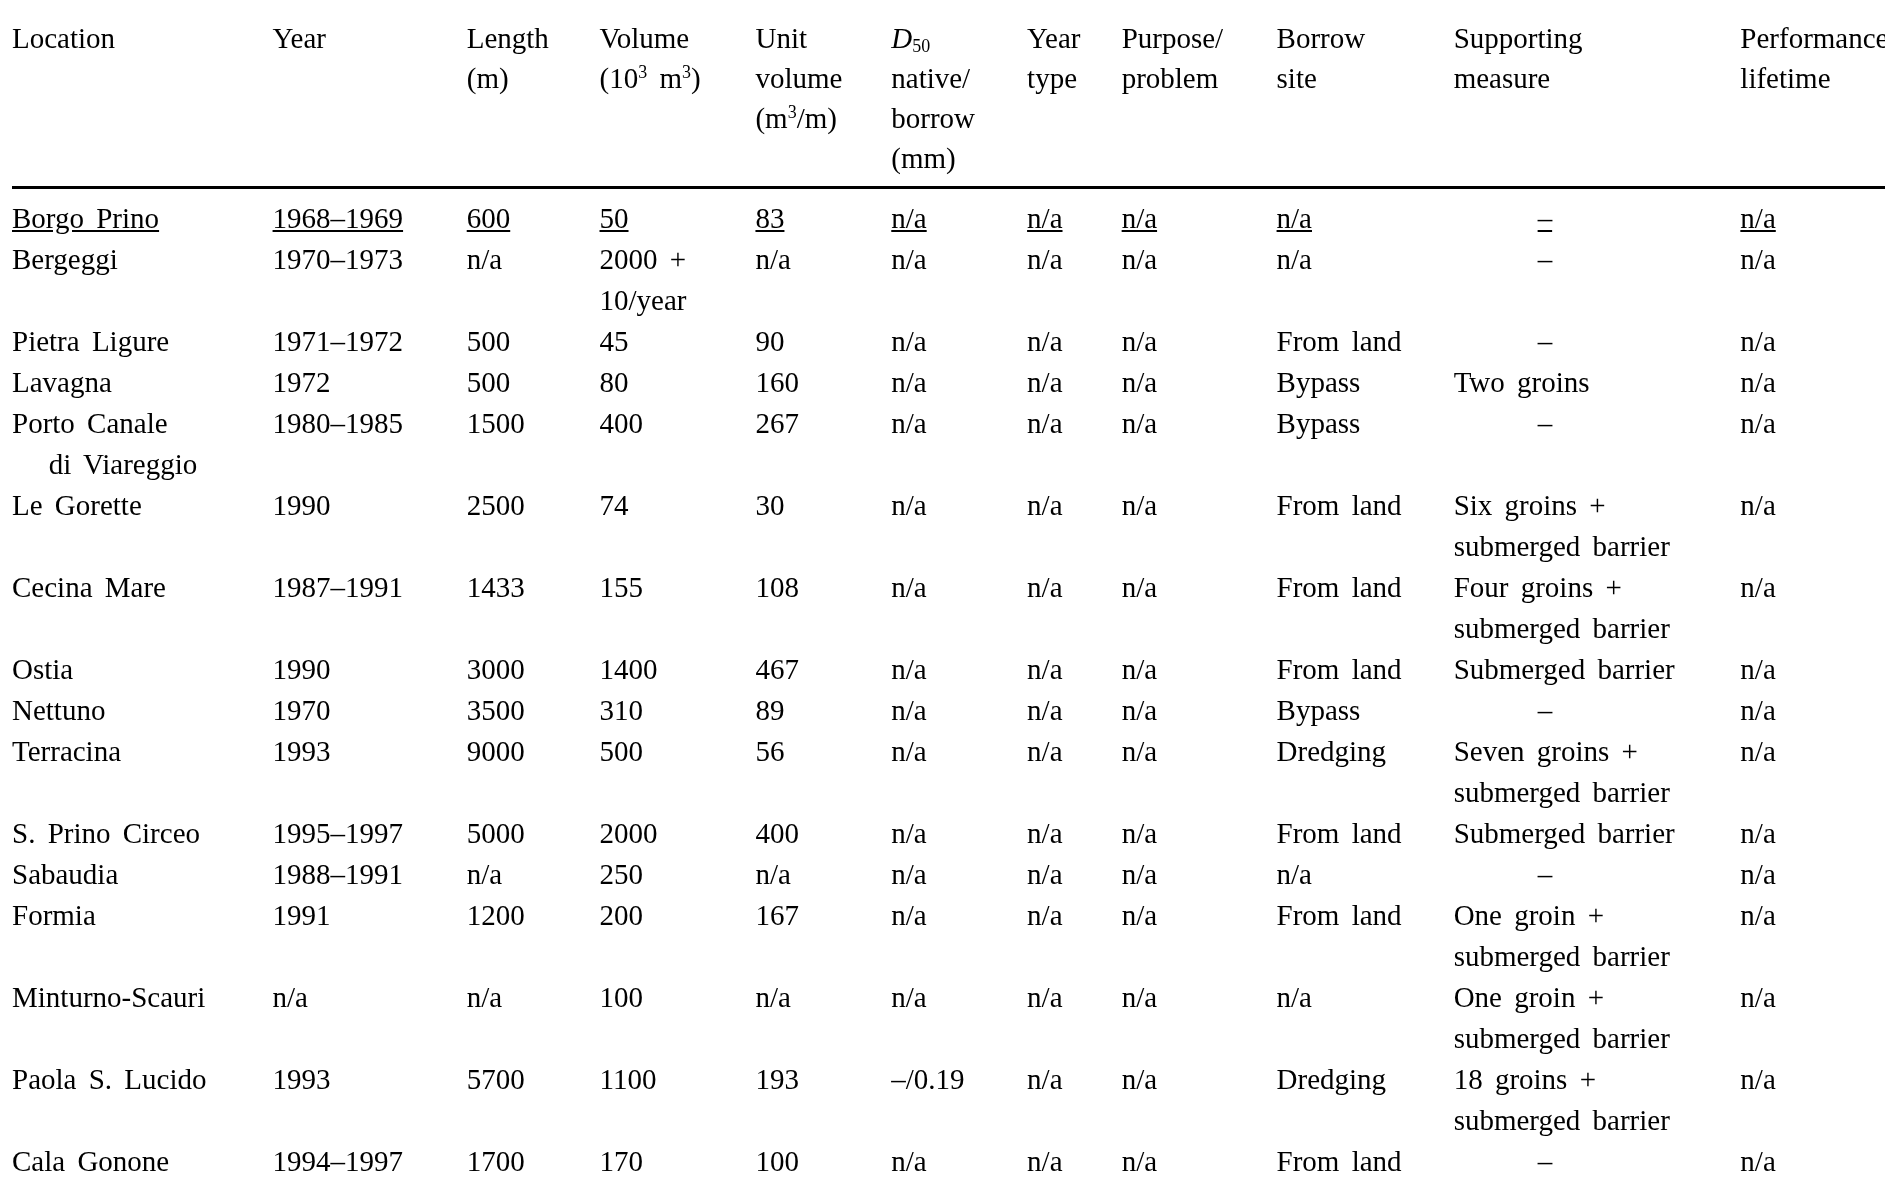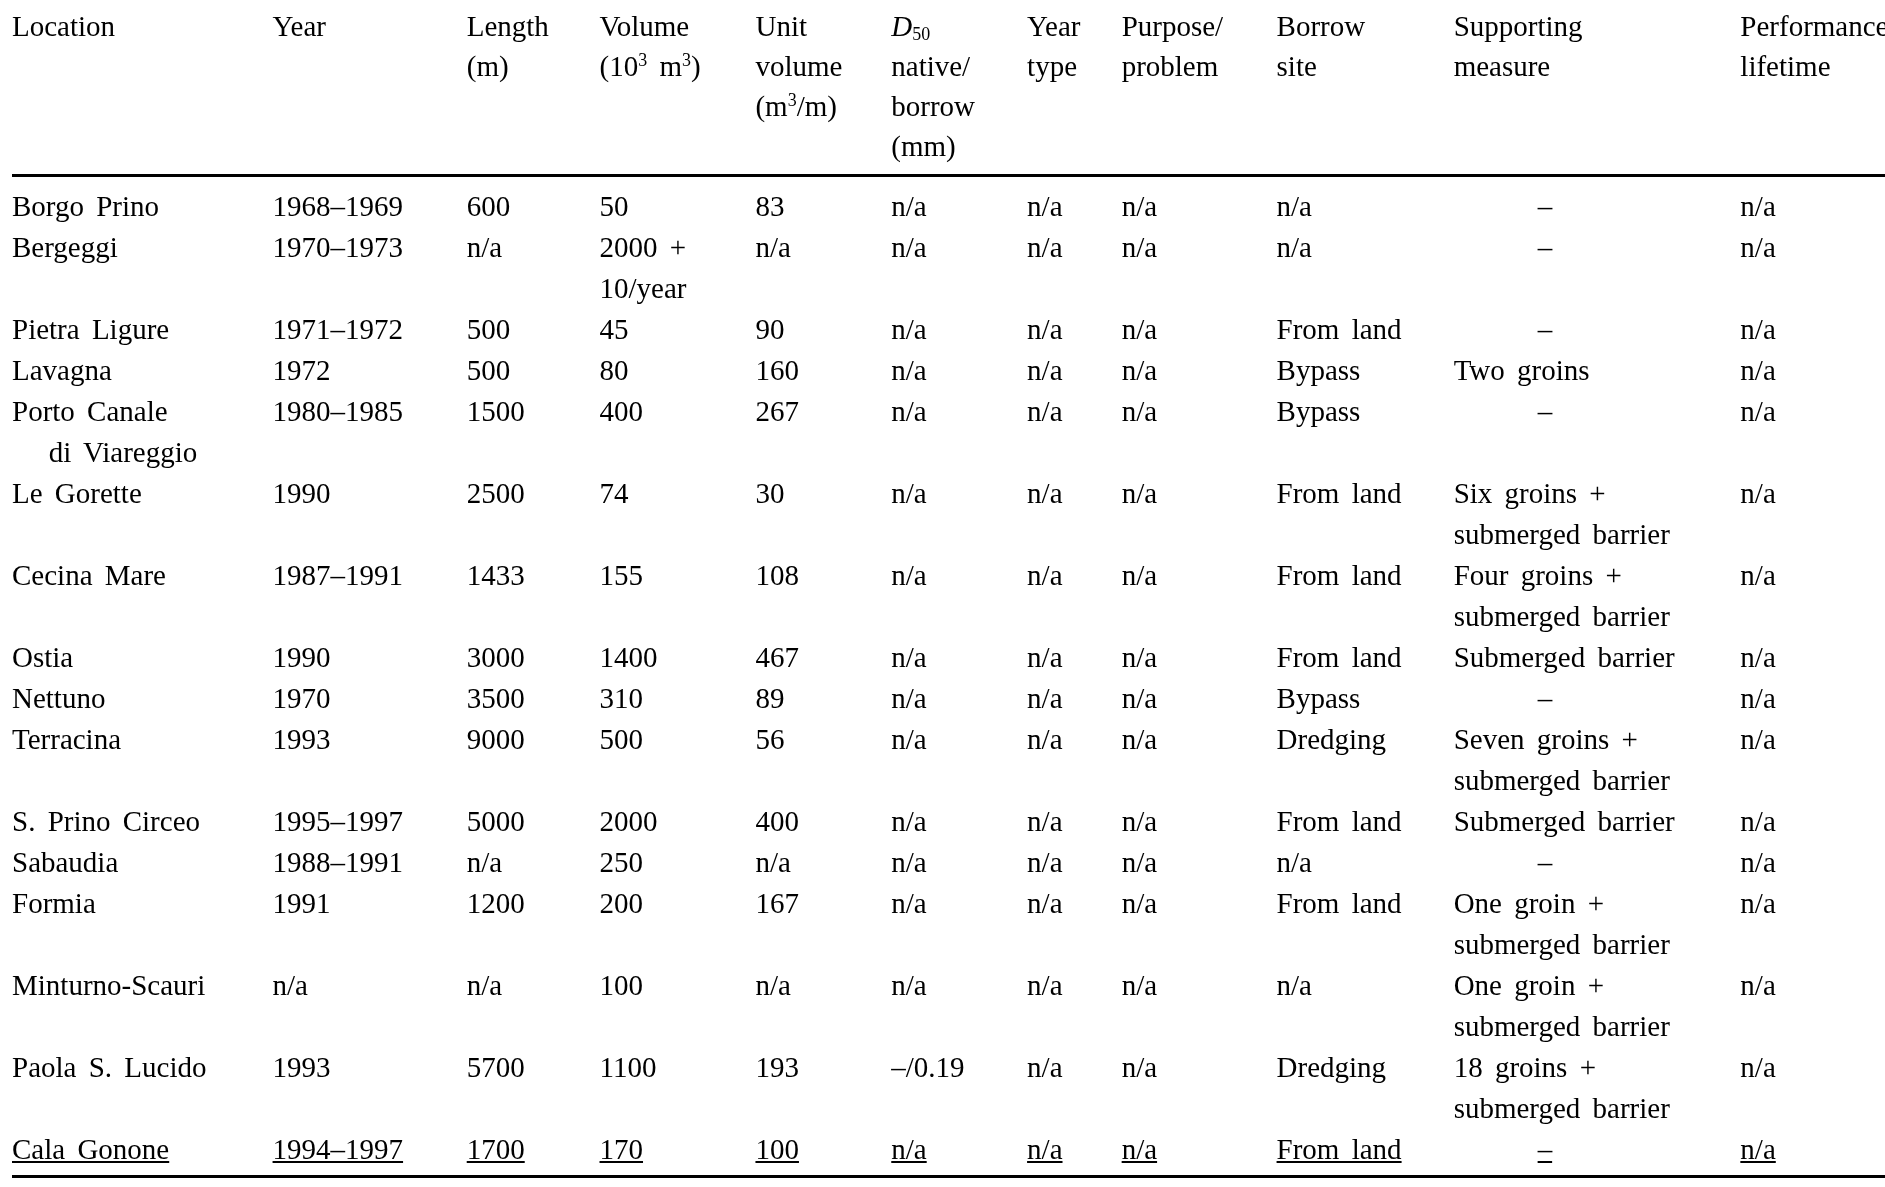--- a/index.html
+++ b/index.html
@@ -31,32 +31,31 @@
     vertical-align: top;
     padding: 0;
     font-size: 29px;
     color: #000;
     white-space: pre-line;
     word-spacing: 5px;
     overflow: visible;
   }
   thead th {
     line-height: 40px;
-    padding-top: 6px;
+    padding-top: 18px;
     padding-bottom: 8px;
     border-bottom: 3px solid #000;
   }
   tbody td {
     line-height: 41px;
   }
-  tbody tr:first-child td { padding-top: 9px; }
+  tbody tr:first-child td { padding-top: 9px; text-decoration: underline; }
   tbody tr:last-child td {
     padding-bottom: 5px;
     border-bottom: 3px solid #000;
-    text-decoration: underline;
   }
   sup, sub {
     font-size: 0.62em;
     line-height: 0;
   }
   sup { vertical-align: baseline; position: relative; top: -0.55em; }
   sub { vertical-align: baseline; position: relative; top: 0.25em; }
   td.dash-indent { padding-left: 84px; }
   i { font-style: italic; }
 </style>

